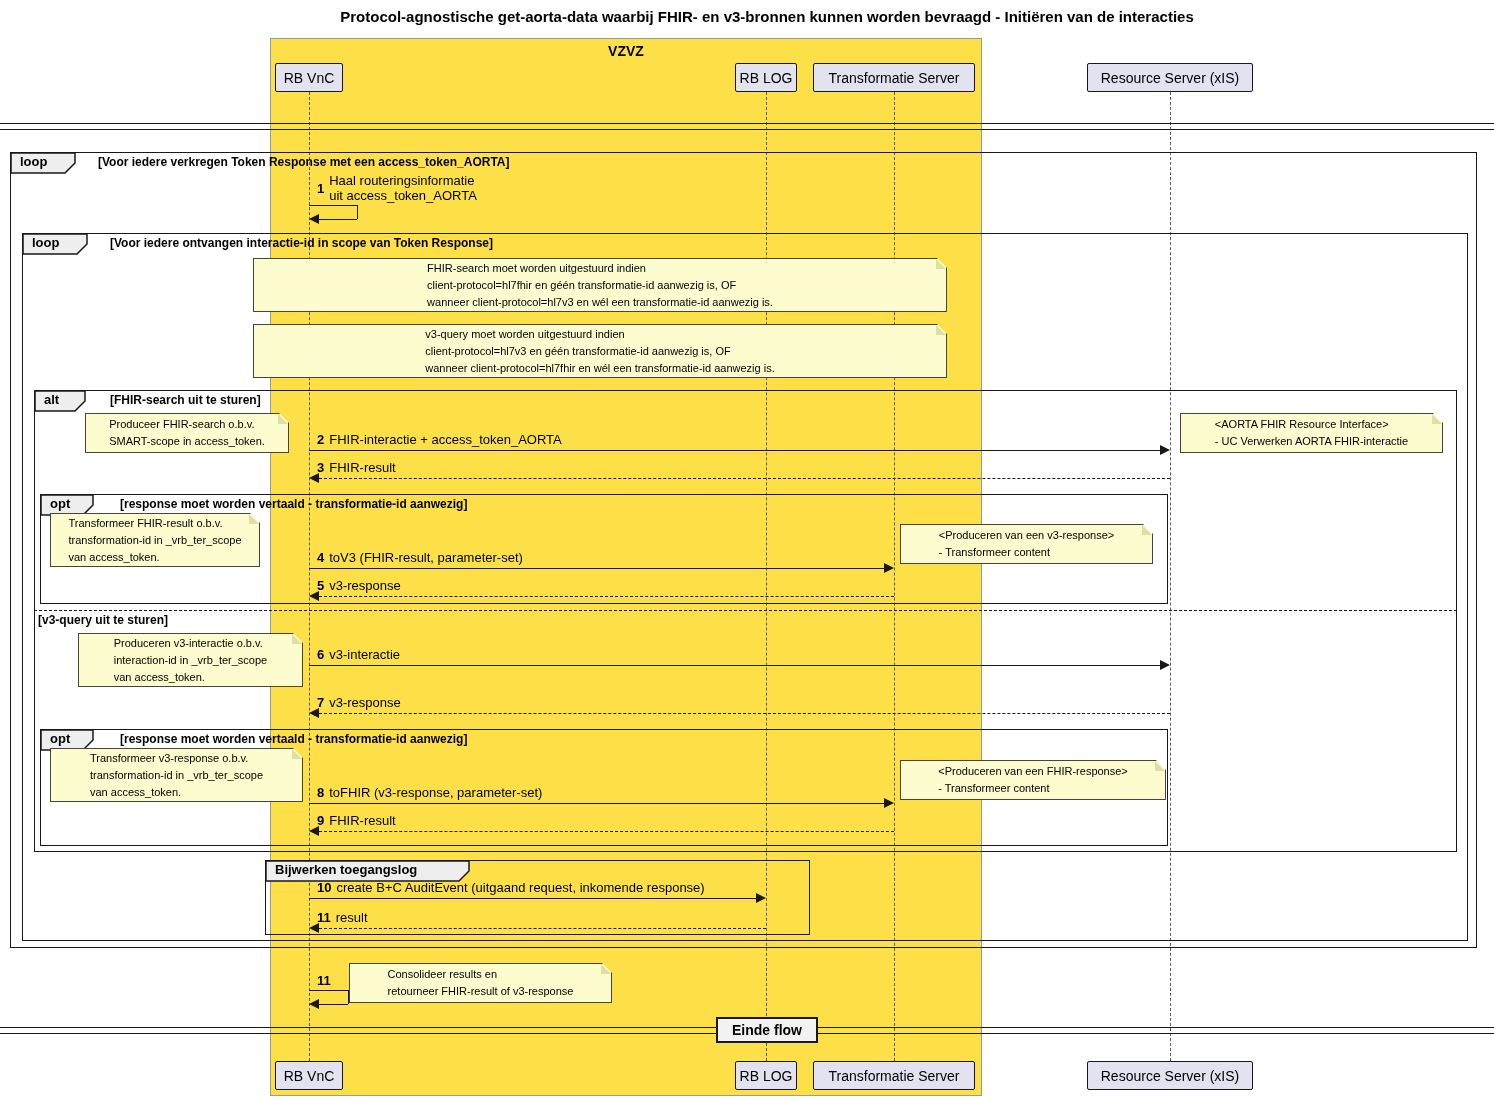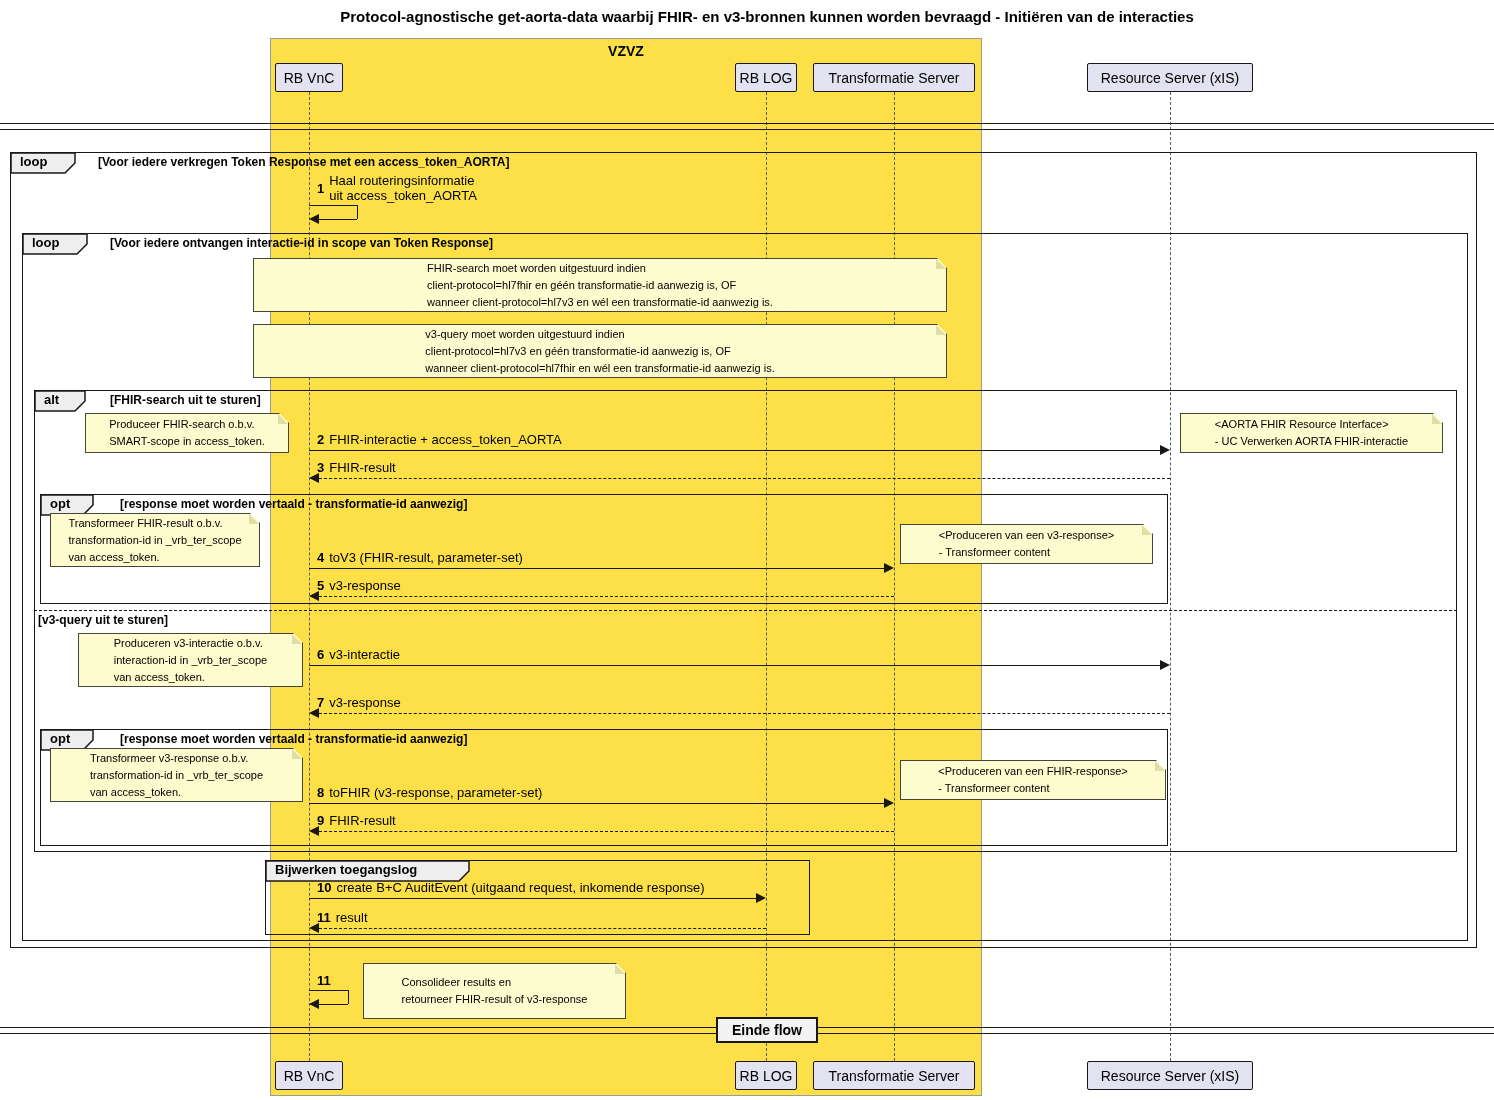--- a/index.html
+++ b/index.html
@@ -251,21 +251,21 @@
   <div class="head left" style="left:309px;top:923px"></div>
 
   <div class="msg-label" style="left:317px;top:973px">
     <span class="num">11</span>
     <span class="mtext"></span>
   </div>
   <div class="arrow" style="left:309px;top:990px;width:39px"></div>
   <div class="vseg" style="left:348px;top:990px;height:14px"></div>
   <div class="arrow" style="left:319px;top:1004px;width:29px"></div>
   <div class="head left" style="left:309px;top:999px"></div>
-  <div class="note" style="left:363px;top:963px;width:263px;height:56px">
+  <div class="note" style="left:349px;top:963px;width:263px;height:40px">
     <div class="note-text">Consolideer results en
 retourneer FHIR-result of v3-response</div>
   </div>
 
   <div class="divider-line" style="top:1027px"></div>
   <div class="divider-line" style="top:1033px"></div>
   <div class="divider-label" style="top:1017px">Einde flow</div>
 
   <div class="participant" style="left:275px;top:1061px;width:68px">RB VnC</div>
   <div class="participant" style="left:735px;top:1061px;width:62px">RB LOG</div>

